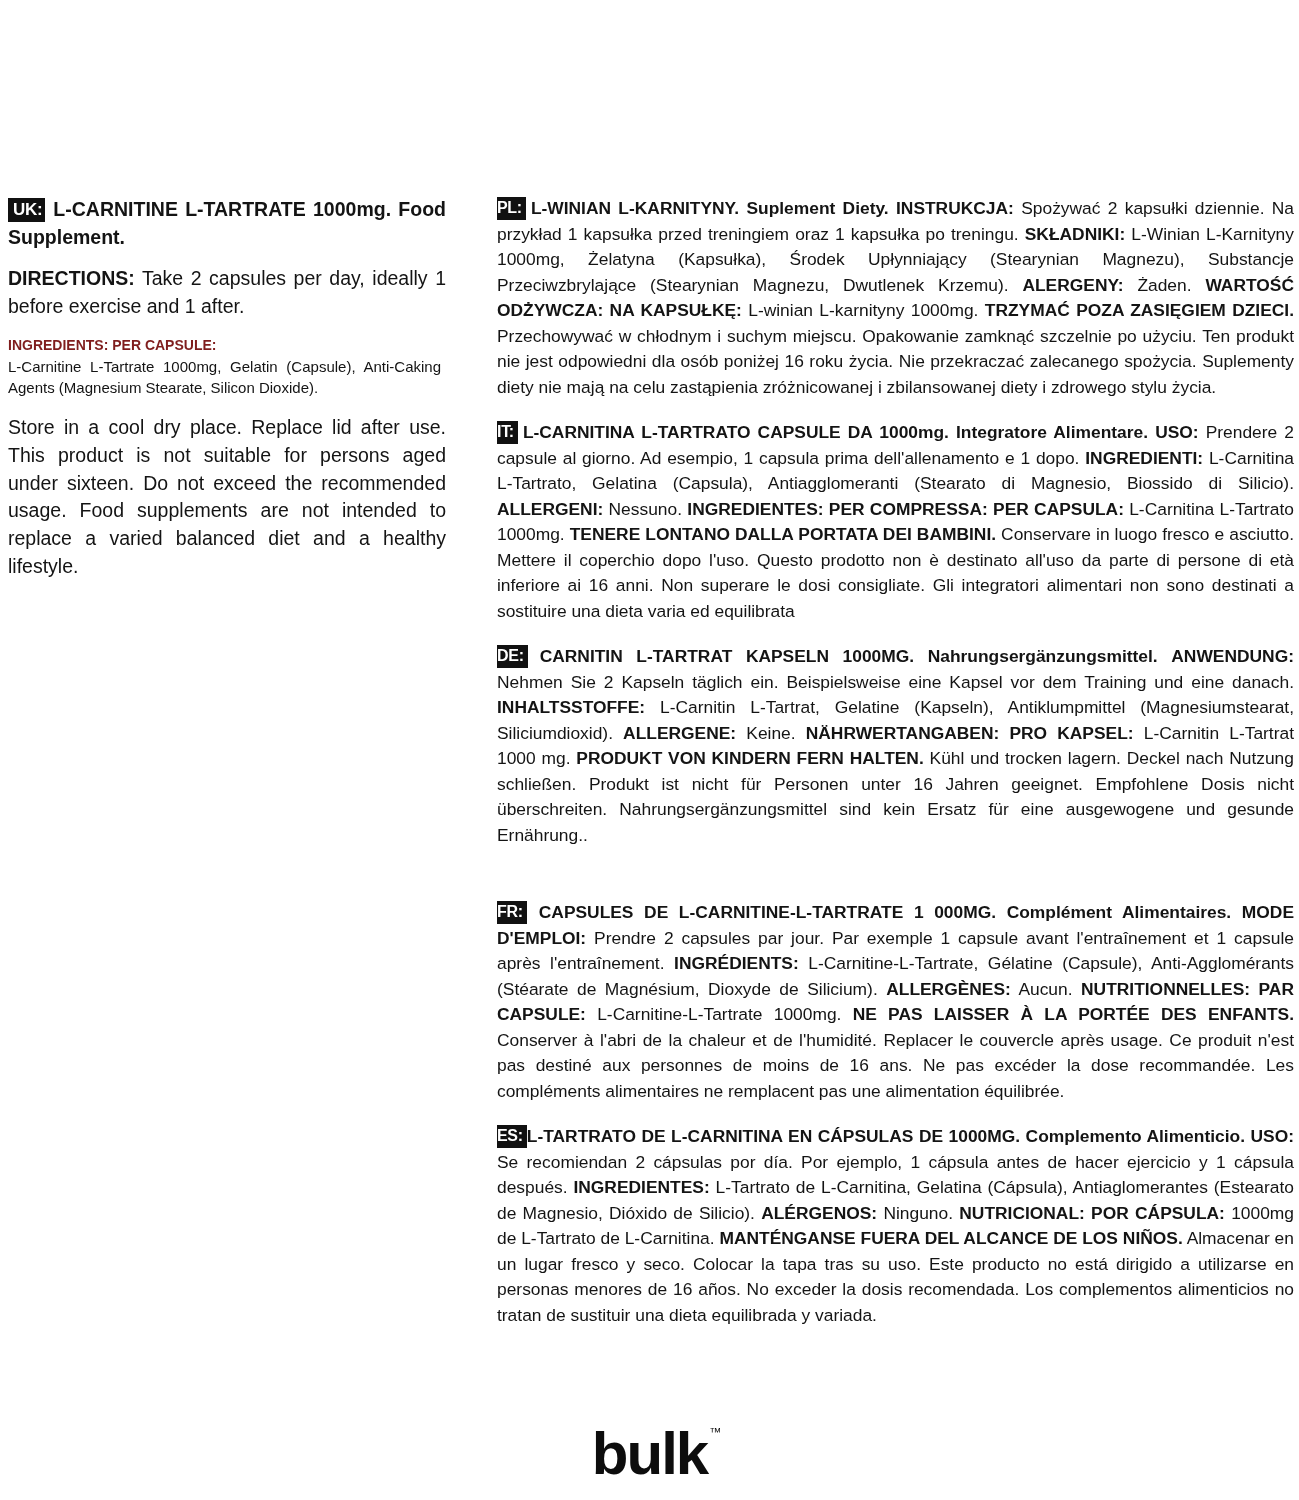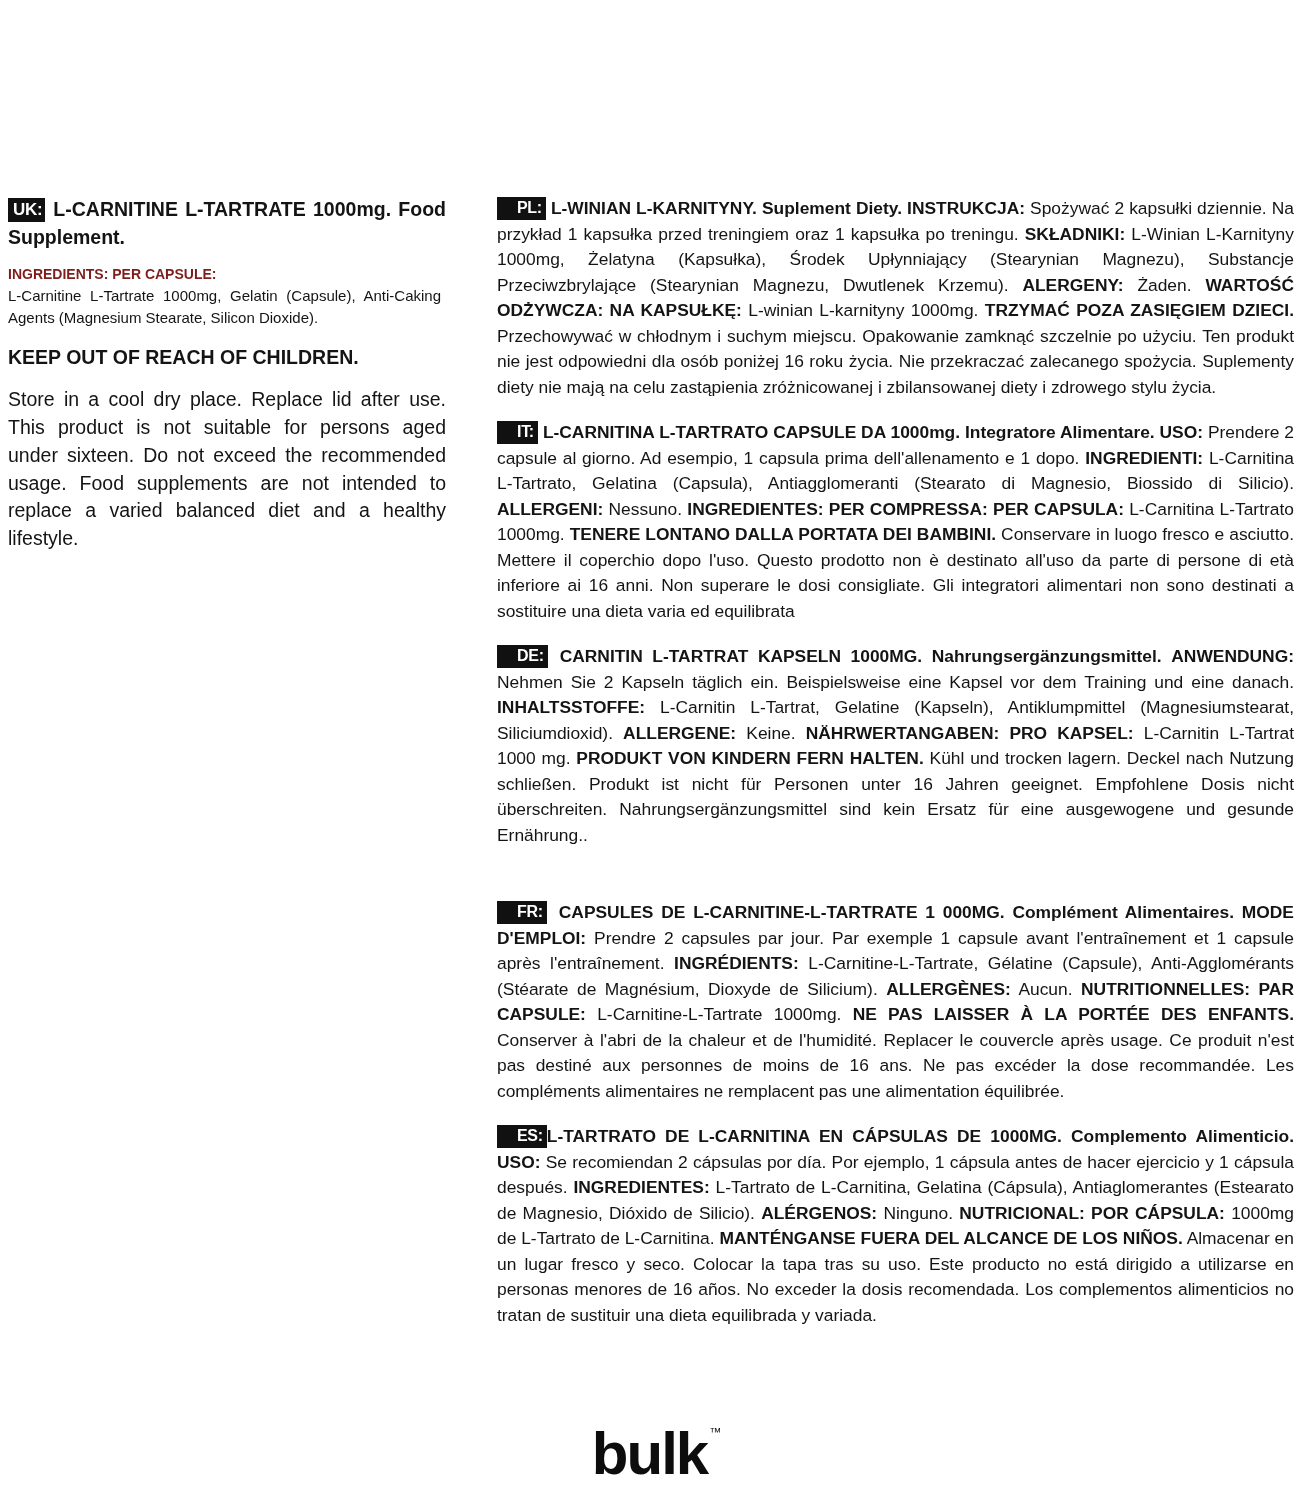--- a/index.html
+++ b/index.html
@@ -107,21 +107,21 @@
   .lang-block.gap-big { margin-bottom: 52px; }
 
   
   .badge {
     display: inline-block;
     background: #111111;
     color: #ffffff;
     font-weight: bold;
     font-size: 16px;
     line-height: 1;
-    padding: 3px 4px 4px 20px;
+    padding: 3px 4px 4px 0;
     letter-spacing: -0.3px;
     vertical-align: 1px;
     margin-right: 5px;
     font-family: "Liberation Sans", sans-serif;
   }
   .badge.tight-after { margin-right: 0px; }
   .badge.wide-after { margin-right: 12px; }
   .badge.uk {
     font-size: 17px;
     padding: 3px 3px 4px 5px;
@@ -165,28 +165,29 @@
 
 
   <div class="columns">
 
     <div class="col-left">
 
       <p class="en-para tight">
         <span class="badge uk">UK:</span><b>L-CARNITINE L-TARTRATE 1000mg. Food Supplement.</b>
       </p>
 
+      <p class="en-para">
+        <b>DIRECTIONS:</b>
+        <span>Take 2 capsules per day, ideally 1 before exercise and 1 after.</span>
+      </p>
 
       <p class="en-heading">INGREDIENTS: PER CAPSULE:</p>
       <p class="en-ingredients">L-Carnitine L-Tartrate 1000mg, Gelatin (Capsule), Anti-Caking Agents (Magnesium Stearate, Silicon Dioxide).</p>
 
 
-      <p class="en-para">
-        <b>KEEP OUT OF REACH OF CHILDREN.</b>
-      </p>
 
       <p class="en-para en-last-justify">Store in a cool dry place. Replace lid after use. This product is not suitable for persons aged under sixteen. Do not exceed the recommended usage. Food supplements are not intended to replace a varied balanced diet and a healthy lifestyle.</p>
 
     </div>
 
     <div class="col-right">
 
       <p class="lang-block">
         <span class="badge">PL:</span><b>L-WINIAN L-KARNITYNY. Suplement Diety.</b>
         <b>INSTRUKCJA:</b>

